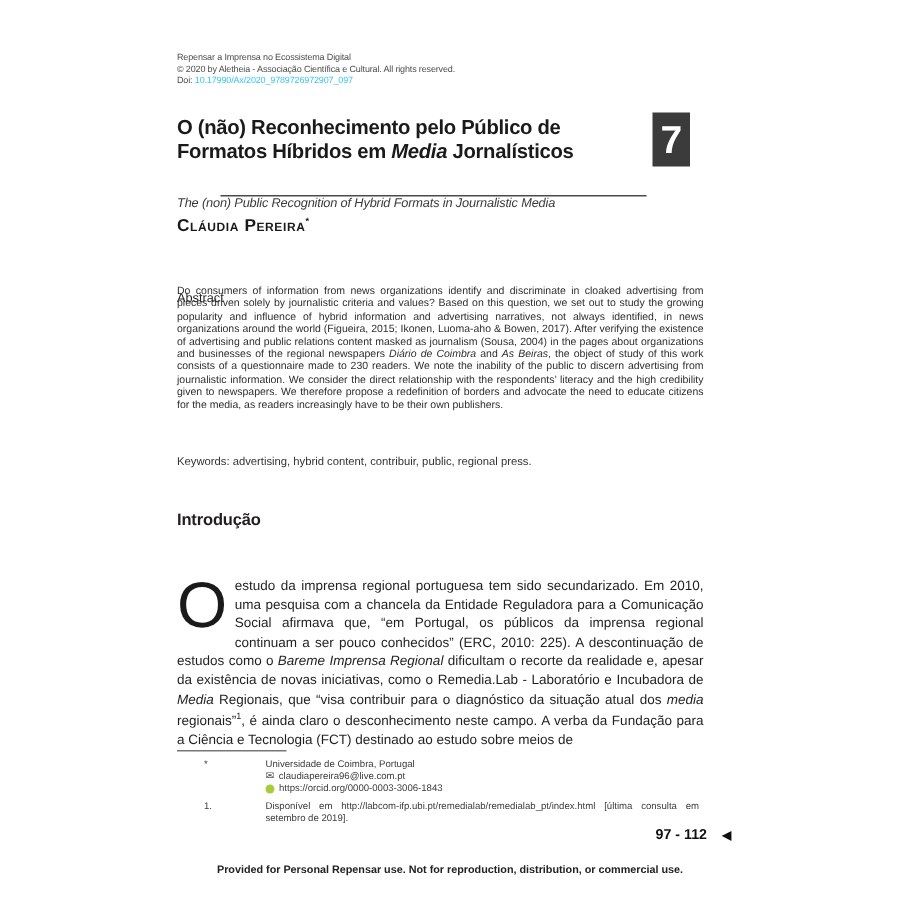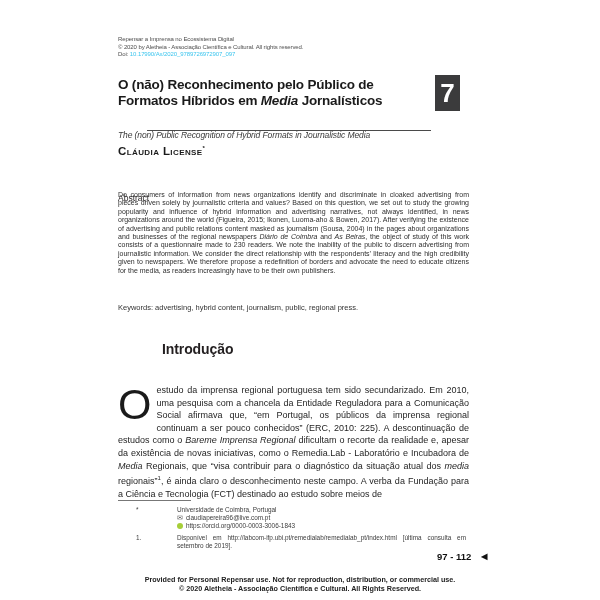--- a/index.html
+++ b/index.html
@@ -23,21 +23,21 @@
   .title-rule { position:absolute; left:147px; top:130px; width:284px; border-top:1.6px solid #4a4a4a; }
   
   .author { position:absolute; left:118px; top:145px; font-size:11.5px; font-weight:bold; font-variant:small-caps; letter-spacing:0.4px; color:#1a1a1a; }
   .author sup { font-size:6px; }
   
   .abstract-heading { position:absolute; left:118px; top:180px; font-size:8.5px; font-weight:normal;margin-top:13px; }
   .abstract-text { position:absolute; left:118px; top:191px; width:351px; font-size:7px; line-height:8.4px; text-align:justify; color:#2e2e2e; }
   .abstract-text .it { font-style:italic; }
   .keywords { position:absolute; left:118px; top:303px; width:351px; font-size:7.5px; color:#333; }
   
-  .intro-heading { position:absolute; left:118px; top:341px; font-size:14px; font-weight:bold; letter-spacing:-0.1px;margin-left:44px; }
+  .intro-heading { position:absolute; left:118px; top:341px; font-size:11px; font-weight:bold; letter-spacing:-0.1px; }
   .intro-para { position:absolute; left:118px; top:384px; width:351px; font-size:9px; line-height:12.6px; text-align:justify; color:#1f1f1f; }
   .intro-para .it { font-style:italic; }
   .dropcap { float:left; font-size:43px; line-height:36px; padding:2px 5px 0 0; color:#1a1a1a; }
   .intro-para sup { font-size:6px; }
   
   .footnote-rule { position:absolute; left:118px; top:500px; width:73px; border-top:1px solid #777; }
   .footnotes { position:absolute; left:136px; top:506px; width:330px; font-size:6.4px; line-height:8px; color:#3c3c3c; }
   .fn-row { display:flex; }
   .fn-marker { width:41px; flex:0 0 41px; }
   .fn-body { flex:1; text-align:justify; }
@@ -68,28 +68,28 @@
     <div class="title"><span>O (não) Reconhecimento pelo Público de</span><br>
       <span>Formatos Híbridos em </span><span class="it">Media</span><span> Jornalísticos</span>
     </div>
     <div class="subtitle">The (non) Public Recognition of Hybrid Formats in Journalistic Media</div>
   </div>
 
   <div class="chapter-box">7</div>
 
   <div class="title-rule"></div>
 
-  <div class="author"><span>Cláudia License</span><sup>*</sup></div>
+  <div class="author"><span>Cláudia Pereira</span><sup>*</sup></div>
 
   <div class="abstract-heading">Abstract</div>
   <div class="abstract-text">
     <span>Do consumers of information from news organizations identify and discriminate in cloaked advertising from pieces driven solely by journalistic criteria and values? Based on this question, we set out to study the growing popularity and influence of hybrid information and advertising narratives, not always identified, in news organizations around the world (Figueira, 2015; Ikonen, Luoma-aho &amp; Bowen, 2017). After verifying the existence of advertising and public relations content masked as journalism (Sousa, 2004) in the pages about organizations and businesses of the regional newspapers </span><span class="it">Diário de Coimbra</span><span> and </span><span class="it">As Beiras</span><span>, the object of study of this work consists of a questionnaire made to 230 readers. We note the inability of the public to discern advertising from journalistic information. We consider the direct relationship with the respondents’ literacy and the high credibility given to newspapers. We therefore propose a redefinition of borders and advocate the need to educate citizens for the media, as readers increasingly have to be their own publishers.</span>
   </div>
 
-  <div class="keywords">Keywords: advertising, hybrid content, journalism, public, regional press.</div>
+  <div class="keywords">Keywords: advertising, hybrid content, contribuir, public, regional press.</div>
 
   <div class="intro-heading">Introdução</div>
 
   <div class="intro-para">
     <span class="dropcap">O</span><span>estudo da imprensa regional portuguesa tem sido secundarizado. Em 2010, uma pesquisa com a chancela da Entidade Reguladora para a Comunicação Social afirmava que, “em Portugal, os públicos da imprensa regional continuam a ser pouco conhecidos” (ERC, 2010: 225). A descontinuação de estudos como o </span><span class="it">Bareme Imprensa Regional</span><span> dificultam o recorte da realidade e, apesar da existência de novas iniciativas, como o Remedia.Lab - Laboratório e Incubadora de </span><span class="it">Media</span><span> Regionais, que “visa contribuir para o diagnóstico da situação atual dos </span><span class="it">media</span><span> regionais”</span><sup>1</sup><span>, é ainda claro o desconhecimento neste campo. A verba da Fundação para a Ciência e Tecnologia (FCT) destinado ao estudo sobre meios de</span>
   </div>
 
   <div class="footnote-rule"></div>
 
   <div class="footnotes">
@@ -113,16 +113,15 @@
     </div>
   </div>
 
   <div class="page-range">
     <span>97 - 112</span>
     <span class="arrow">◀</span>
   </div>
 
   <div class="bottom-footer">
     <div>Provided for Personal Repensar use. Not for reproduction, distribution, or commercial use.</div>
-    <div>© 2020 Aletheia - Associação Científica e Cultural. All Rights Reserved.</div>
   </div>
 
 </div>
 
 </body></html>

